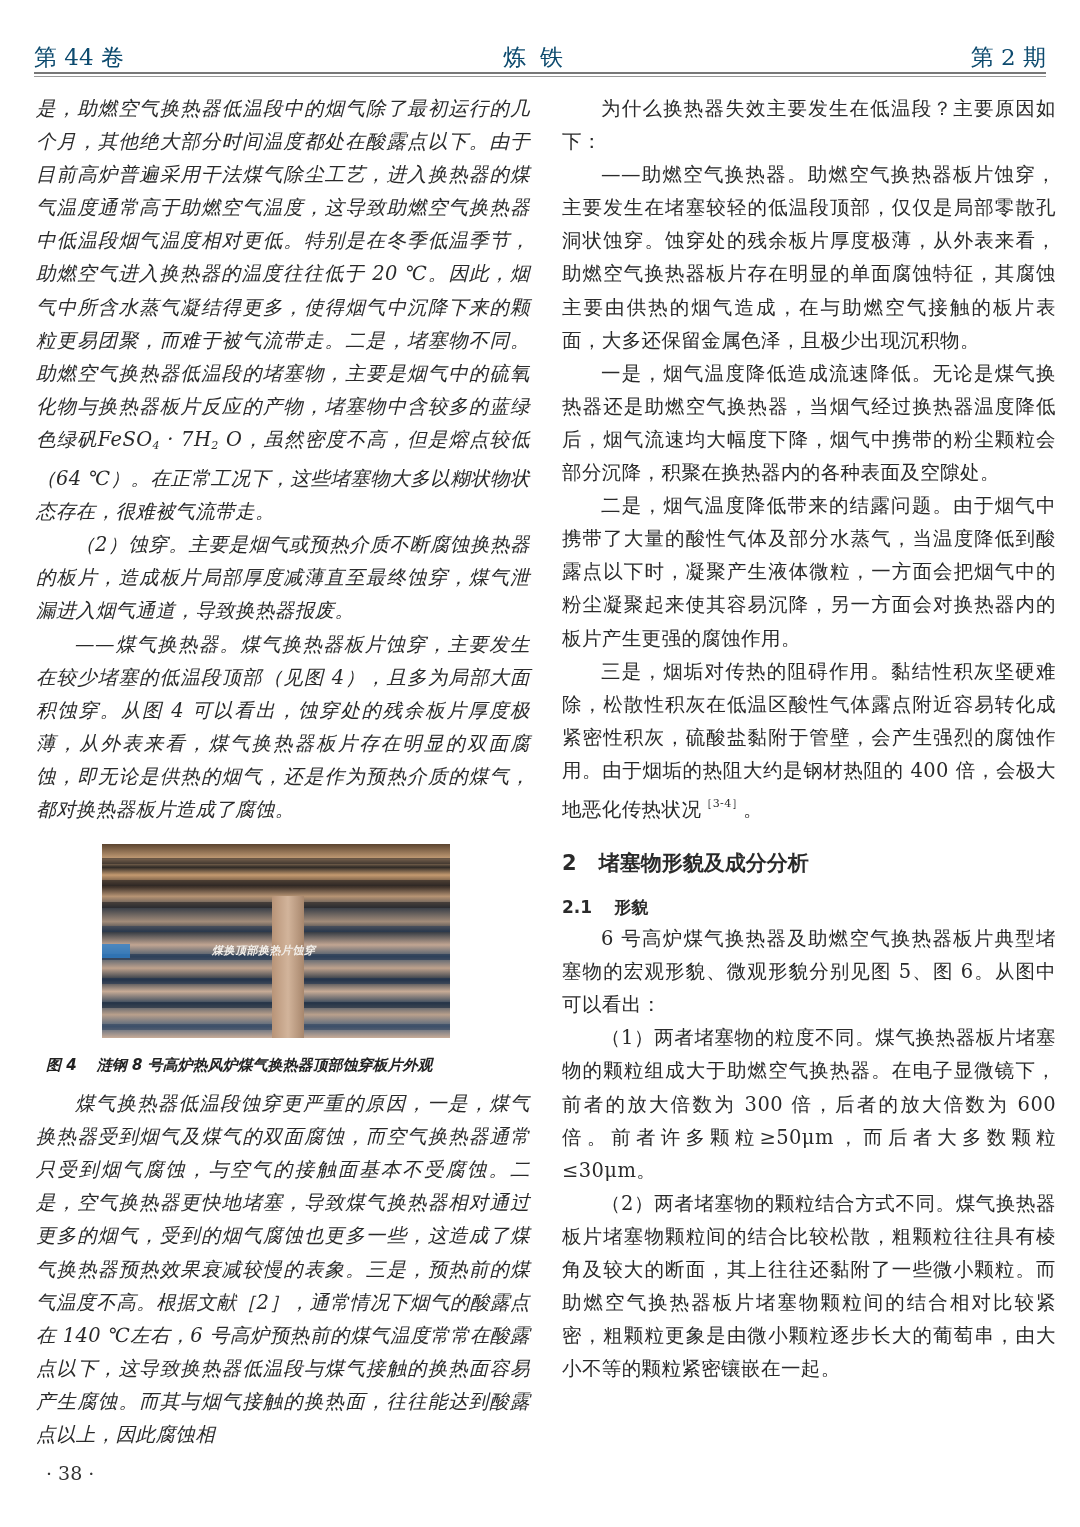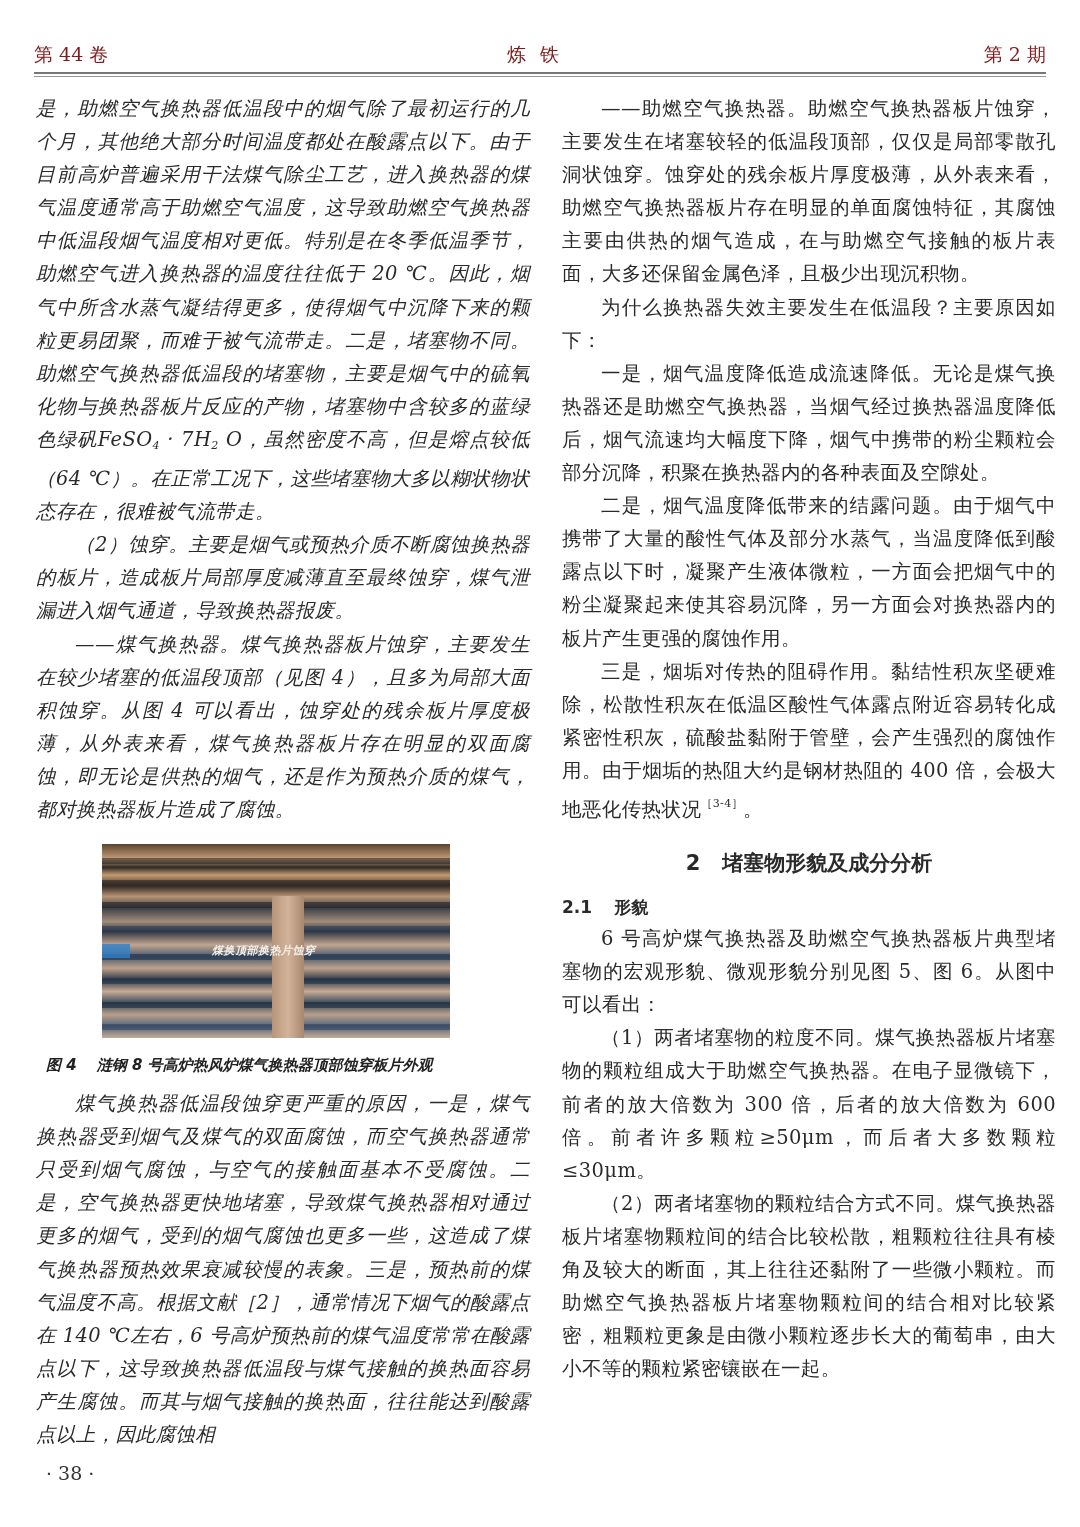--- a/index.html
+++ b/index.html
@@ -3,21 +3,21 @@
 <meta charset="utf-8">
 <style>
   html, body { margin: 0; padding: 0; background: #ffffff; }
   body {
     width: 1080px; height: 1527px; position: relative; overflow: hidden;
     font-family: "DejaVu Serif", "Liberation Serif", serif;
     color: #2a2a2a;
   }
   .header {
     position: absolute; left: 34px; top: 40px; width: 1012px; height: 32px;
-    font-size: 19px; color: #7f1d1d;
+    font-size: 23px; color: #0c4a6e;
   }
   .header .left { position: absolute; left: 0; top: 2px; }
   .header .center { position: absolute; left: 0; right: 0; top: 2px; text-align: center; letter-spacing: 14px; }
   .header .right { position: absolute; right: 0; top: 2px; }
   .rule1 { position: absolute; left: 34px; top: 72px; width: 1012px; height: 2px; background: #777; }
   .rule2 { position: absolute; left: 34px; top: 76px; width: 1012px; height: 1px; background: #999; }
 
   .col { position: absolute; width: 494px; }
   .col-left { left: 36px; top: 92px; font-style: italic; }
   .col-right { left: 562px; top: 92px; }
@@ -47,21 +47,21 @@
     font-family: "DejaVu Sans", sans-serif; font-weight: bold; letter-spacing: 0.5px;
   }
   .caption {
     margin: 18px 0 12px 10px; font-size: 15px; font-weight: bold;
     font-family: "DejaVu Sans", "Liberation Sans", sans-serif; color: #222;
   }
   .caption .num { margin-right: 20px; }
 
   .h2 {
     font-family: "DejaVu Sans", "Liberation Sans", sans-serif; font-weight: bold;
-    font-size: 21px; margin: 22px 0 14px 0; line-height: 30px; text-align: center;
+    font-size: 21px; margin: 22px 0 14px 0; line-height: 30px;
   }
   .h2 .num { margin-right: 22px; }
   .h3 {
     font-family: "DejaVu Sans", "Liberation Sans", sans-serif; font-weight: bold;
     font-size: 17px; margin: 10px 0 0 0; line-height: 30px;
   }
   .h3 .num { margin-right: 22px; }
 
   .pageno {
     position: absolute; left: 46px; top: 1462px; font-size: 19px; color: #333;
@@ -97,22 +97,22 @@
     <div class="overlay-label">煤换顶部换热片蚀穿</div>
   </div>
   <div class="caption">
     <span class="num">图 4</span><span>涟钢 8 号高炉热风炉煤气换热器顶部蚀穿板片外观</span>
   </div>
 
   <p class="p indent">煤气换热器低温段蚀穿更严重的原因，一是，煤气换热器受到烟气及煤气的双面腐蚀，而空气换热器通常只受到烟气腐蚀，与空气的接触面基本不受腐蚀。二是，空气换热器更快地堵塞，导致煤气换热器相对通过更多的烟气，受到的烟气腐蚀也更多一些，这造成了煤气换热器预热效果衰减较慢的表象。三是，预热前的煤气温度不高。根据文献［2］，通常情况下烟气的酸露点在 140 ℃左右，6 号高炉预热前的煤气温度常常在酸露点以下，这导致换热器低温段与煤气接触的换热面容易产生腐蚀。而其与烟气接触的换热面，往往能达到酸露点以上，因此腐蚀相</p>
 </div>
 
 <div class="col col-right">
+  <p class="p indent">为什么换热器失效主要发生在低温段？主要原因如下：</p>
   <p class="p indent">——助燃空气换热器。助燃空气换热器板片蚀穿，主要发生在堵塞较轻的低温段顶部，仅仅是局部零散孔洞状蚀穿。蚀穿处的残余板片厚度极薄，从外表来看，助燃空气换热器板片存在明显的单面腐蚀特征，其腐蚀主要由供热的烟气造成，在与助燃空气接触的板片表面，大多还保留金属色泽，且极少出现沉积物。</p>
-  <p class="p indent">为什么换热器失效主要发生在低温段？主要原因如下：</p>
   <p class="p indent">一是，烟气温度降低造成流速降低。无论是煤气换热器还是助燃空气换热器，当烟气经过换热器温度降低后，烟气流速均大幅度下降，烟气中携带的粉尘颗粒会部分沉降，积聚在换热器内的各种表面及空隙处。</p>
   <p class="p indent">二是，烟气温度降低带来的结露问题。由于烟气中携带了大量的酸性气体及部分水蒸气，当温度降低到酸露点以下时，凝聚产生液体微粒，一方面会把烟气中的粉尘凝聚起来使其容易沉降，另一方面会对换热器内的板片产生更强的腐蚀作用。</p>
   <p class="p indent"><span>三是，烟垢对传热的阻碍作用。黏结性积灰坚硬难除，松散性积灰在低温区酸性气体露点附近容易转化成紧密性积灰，硫酸盐黏附于管壁，会产生强烈的腐蚀作用。由于烟垢的热阻大约是钢材热阻的 400 倍，会极大地恶化传热状况</span><sup>［3-4］</sup><span>。</span></p>
 
   <div class="h2">
     <span class="num">2</span><span>堵塞物形貌及成分分析</span>
   </div>
   <div class="h3">
     <span class="num">2.1</span><span>形貌</span>
   </div>

